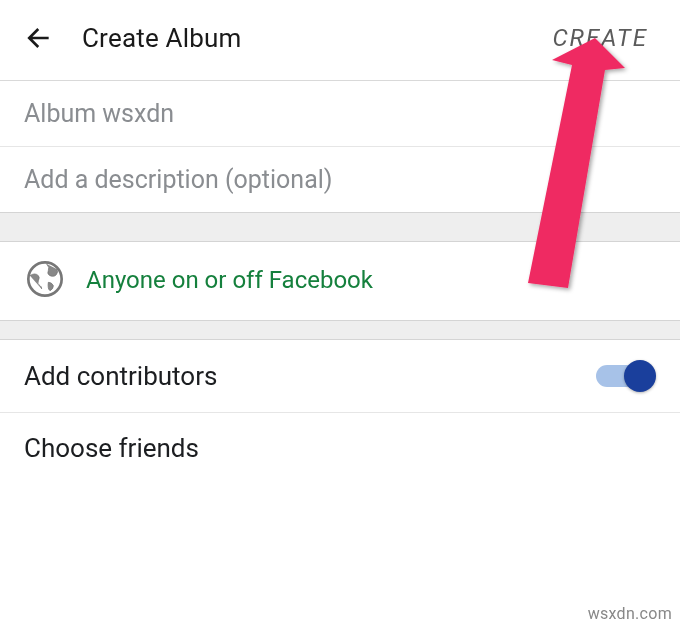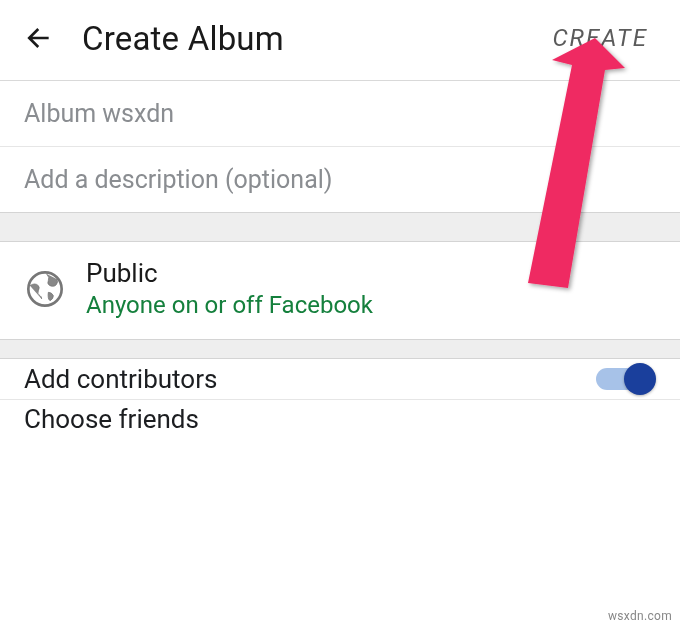--- a/index.html
+++ b/index.html
@@ -28,21 +28,21 @@
       width: 40px;
       height: 40px;
       display: flex;
       align-items: center;
       justify-content: flex-start;
       cursor: pointer;
       margin-right: 20px;
     }
     .back-btn svg { width: 32px; height: 32px; }
     .header-title {
-      font-size: 33px;
+      font-size: 26px;
       font-weight: 400;
       color: #1a1a1a;
       letter-spacing: 0.2px;
       flex: 1;
     }
     .create-btn {
       font-size: 24px;
       font-weight: 400;
       letter-spacing: 2px;
       color: #5b5b5b;
@@ -92,21 +92,21 @@
       justify-content: center;
     }
     .globe-wrap svg { width: 40px; height: 40px; }
     .privacy-text { display: flex; flex-direction: column; }
     .privacy-title { font-size: 26px; color: #1a1a1a; line-height: 1.2; }
     .privacy-sub { font-size: 24px; color: #15803d; margin-top: 2px; }
     .row-flex {
       display: flex;
       align-items: center;
       justify-content: space-between;
-      padding: 4px 24px;
+      padding: 20px 24px;
       background: #fff;
       cursor: pointer;
     }
     .row-label { font-size: 26px; color: #1c1e21; }
     .toggle {
       position: relative;
       width: 60px;
       height: 32px;
       cursor: pointer;
     }
@@ -126,21 +126,21 @@
       width: 32px;
       height: 32px;
       background: #1a3f9c;
       border-radius: 50%;
       box-shadow: 0 1px 3px rgba(0,0,0,0.3);
     }
     .watermark {
       position: absolute;
       right: 8px;
       bottom: 6px;
-      font-size: 12px;
+      font-size: 16px;
       color: #888;
       letter-spacing: 0.3px;
     }
     .arrow-overlay {
       position: absolute;
       top: 28px;
       left: 380px;
       pointer-events: none;
     }
   </style>
@@ -175,21 +175,20 @@
   <div class="privacy-row">
     <div class="globe-wrap">
       <svg viewBox="0 0 24 24">
         <circle cx="12" cy="12" r="10" fill="none" stroke="#777" stroke-width="1.6"></circle>
         <path d="M3 10 Q6 8 8 10 Q9 11 8 13 Q7 15 9 16 Q10 16.5 10 18" fill="#888" stroke="#777" stroke-width="0.5"></path>
         <path d="M13 3 Q15 5 14 7 Q13 9 15 10 Q18 11 19 9 Q20 7.5 19 6" fill="#888" stroke="#777" stroke-width="0.5"></path>
         <path d="M14 14 Q16 14 17 16 Q17 18 15 19 Q13.5 18 14 14" fill="#888" stroke="#777" stroke-width="0.5"></path>
       </svg>
     </div>
     <div class="privacy-text">
-      <div class="privacy-title">Public</div>
       <div class="privacy-sub">Anyone on or off Facebook</div>
     </div>
   </div>
 
   <div class="gap gap-small"></div>
 
   <div class="row-flex">
     <div class="row-label">Add contributors</div>
     <div class="toggle">
       <div class="toggle-track"></div>

